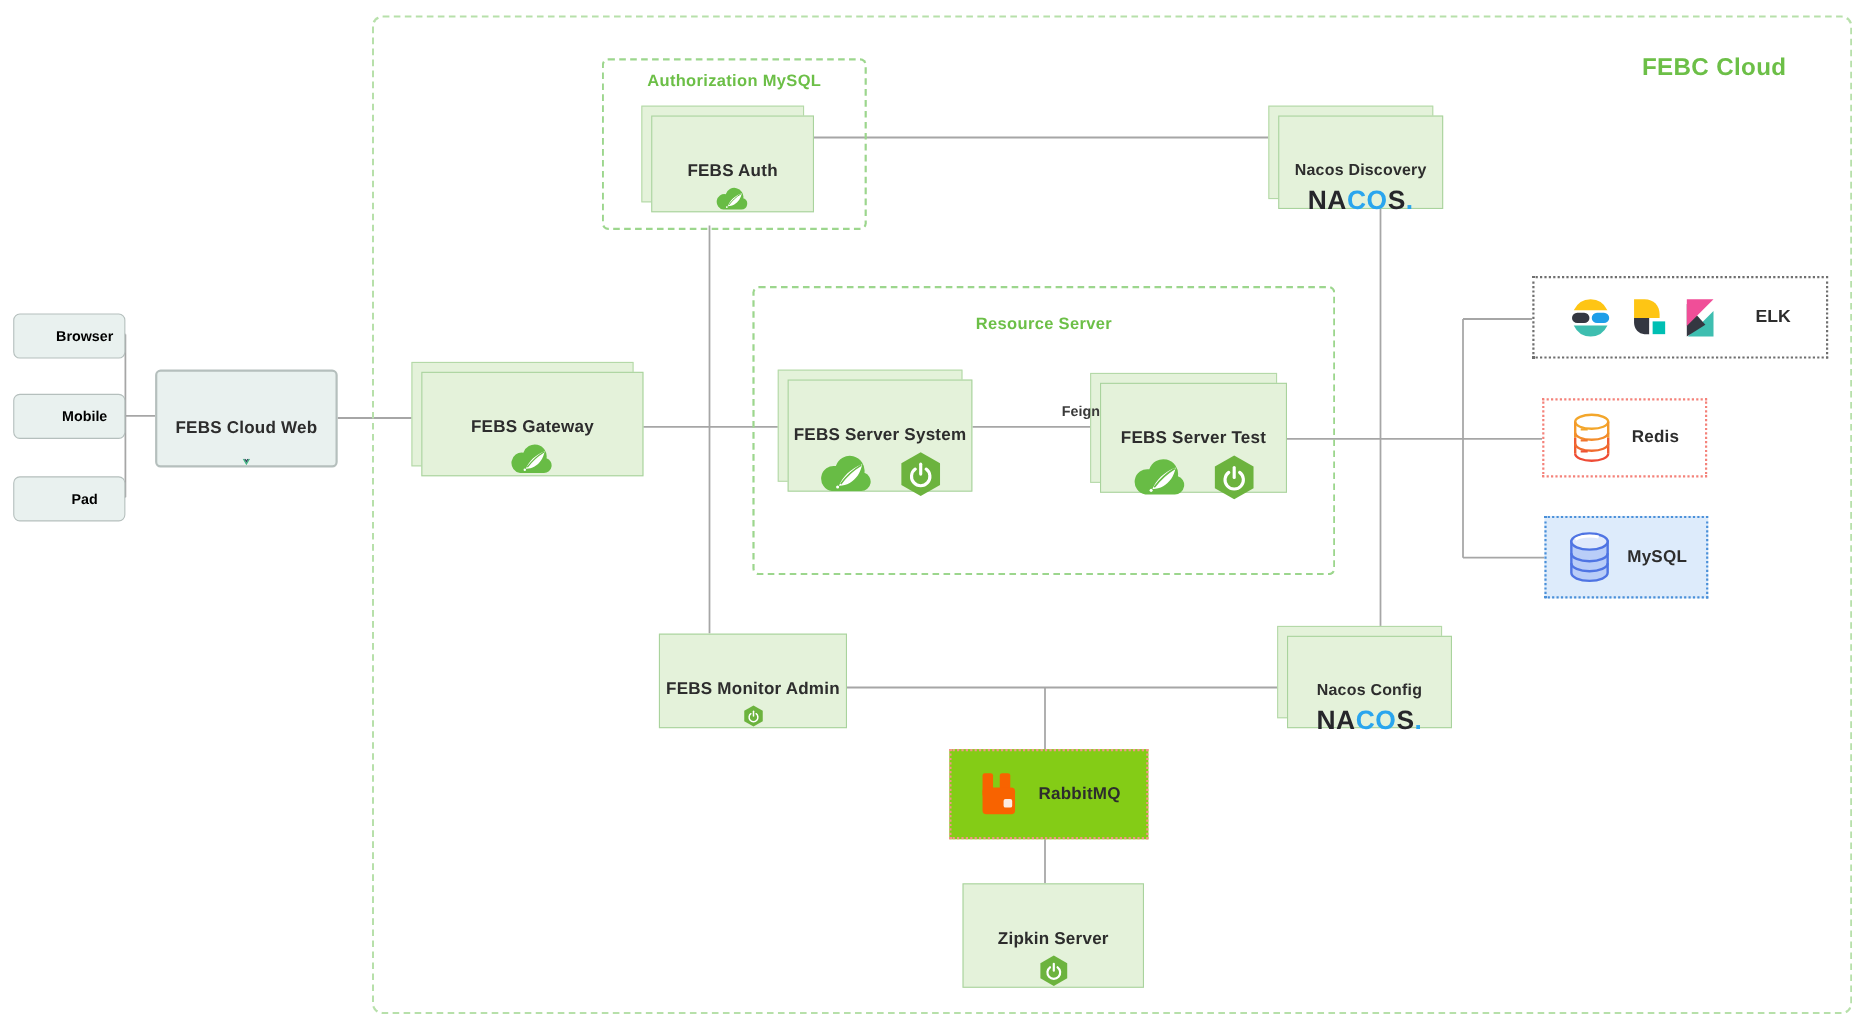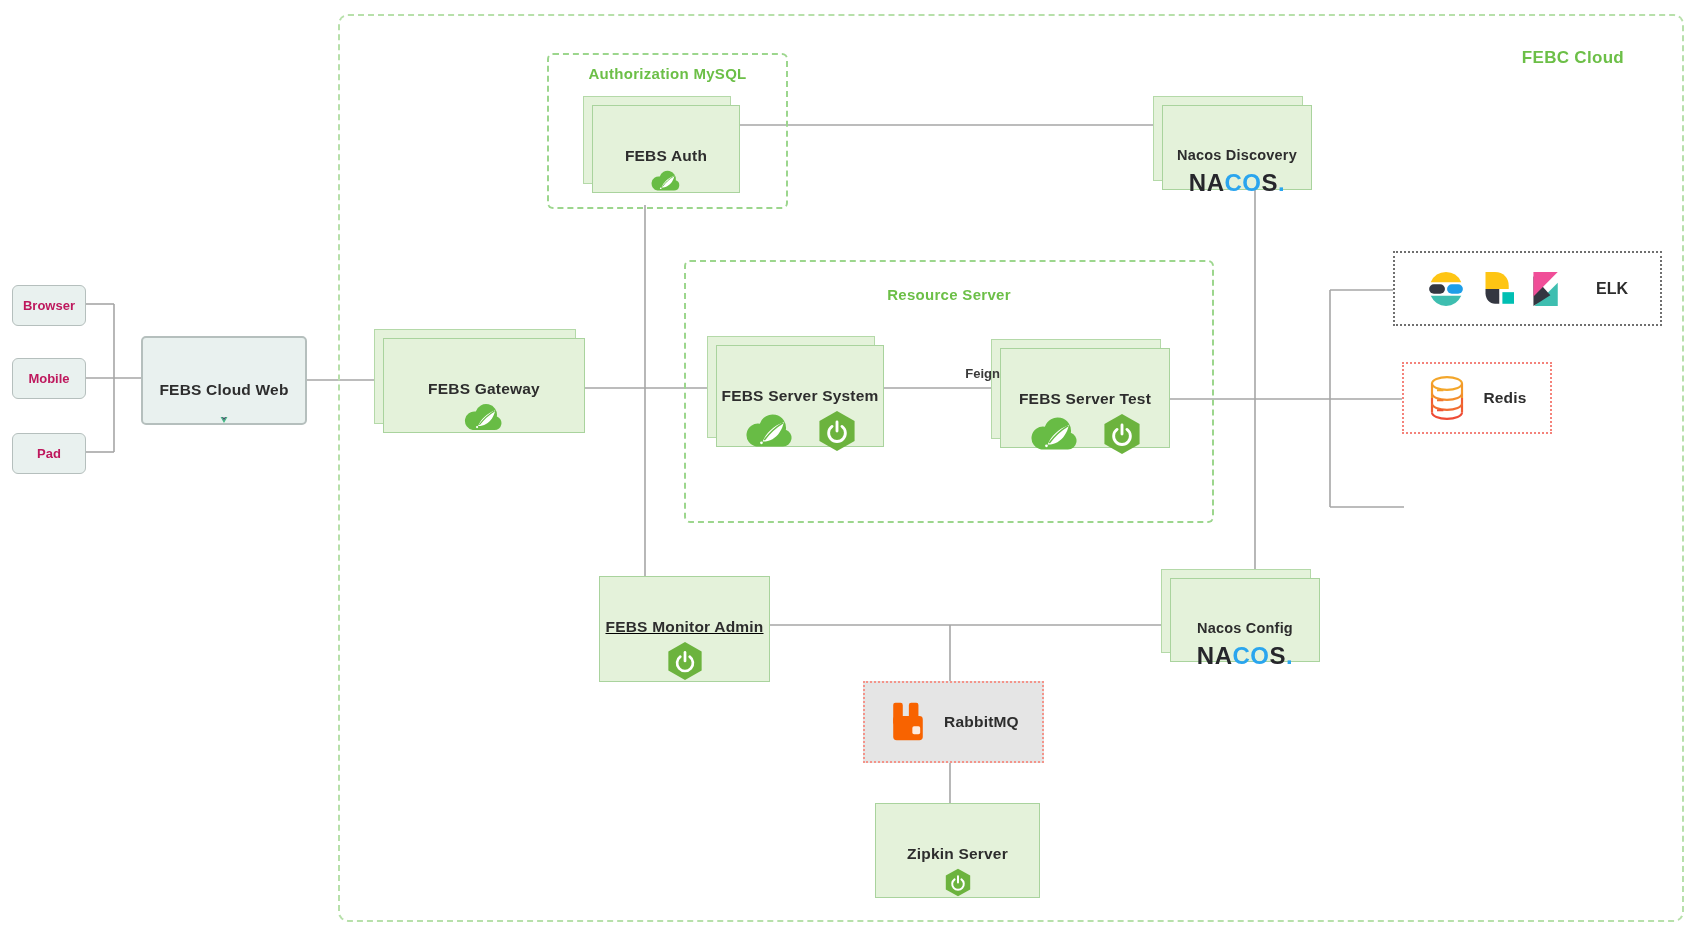--- a/index.html
+++ b/index.html
@@ -9,35 +9,35 @@
   }
   svg.wires{position:absolute;left:0;top:0;z-index:0;}
   .wire{stroke:#a6a6a6;stroke-width:1.6;}
 
   
   .cloud-frame{
     position:absolute;left:338px;top:14px;width:1342px;height:904px;
     border:2px dashed #b7e0aa;border-radius:10px;z-index:1;
   }
   .cloud-title{
-    position:absolute;right:58px;top:32px;color:#6cbf47;font-size:17px;font-weight:bold;letter-spacing:.3px;margin-left:20px;
+    position:absolute;right:58px;top:32px;color:#6cbf47;font-size:22px;font-weight:bold;letter-spacing:.3px;margin-left:20px;
   }
 
   
   .group{position:absolute;border:2px dashed #9cd68d;border-radius:6px;z-index:1;}
   .group-title{
     position:absolute;left:0;right:0;text-align:center;color:#6cbf47;
     font-size:15px;font-weight:bold;letter-spacing:.3px;
   }
 
   
   .client{
     position:absolute;width:72px;height:39px;background:#e9f1ef;border:1.5px solid #b5bfbd;border-radius:6px;
     display:flex;align-items:center;justify-content:center;
-    font-size:13px;font-weight:bold;color:#be185d;z-index:2;
+    font-size:13px;font-weight:bold;color:#000000;z-index:2;padding-left:28px;
   }
   .webbox{
     position:absolute;left:141px;top:336px;width:166px;height:89px;background:#e9f1ef;
     border:2px solid #b5bfbd;border-radius:5px;z-index:2;
     display:flex;flex-direction:column;align-items:center;padding-top:13px;box-sizing:border-box;gap:18px;
   }
 
   
   .node{position:absolute;z-index:2;}
   .stack-shadow{
@@ -64,21 +64,21 @@
   .elk-label{font-size:16px;font-weight:bold;color:#2d2d2d;margin-left:22px;}
   .redis-box{
     position:absolute;left:1402px;top:362px;width:150px;height:72px;background:#fff;
     border:2px dotted #f4827a;z-index:2;display:flex;align-items:center;justify-content:center;gap:16px;box-sizing:border-box;
   }
   .mysql-box{
     position:absolute;left:1404px;top:469px;width:149px;height:75px;background:#ddebfb;
     border:2px dotted #4a90d9;z-index:2;display:flex;align-items:center;justify-content:center;gap:12px;box-sizing:border-box;
   }
   .rabbit-box{
-    position:absolute;left:863px;top:681px;width:181px;height:82px;background:#e5e5e5;
+    position:absolute;left:863px;top:681px;width:181px;height:82px;background:#84cc16;
     border:2px dotted #f4948a;z-index:2;display:flex;align-items:center;justify-content:center;gap:16px;box-sizing:border-box;
   }
   .infra-label{font-size:15.5px;font-weight:bold;color:#2d2d2d;letter-spacing:.2px;}
 
   .feign-label{
     position:absolute;left:884px;top:366px;width:116px;text-align:right;z-index:2;
     font-size:13px;font-weight:bold;color:#3a3a3a;
   }
 </style>
 </head>
@@ -205,21 +205,21 @@
           <polygon points="20,1 38.5,11.5 38.5,32.5 20,43 1.5,32.5 1.5,11.5" fill="#6cb33e"></polygon>
           <path d="M14.8 17.2 a8.8 8.8 0 1 0 10.4 0" fill="none" stroke="#fff" stroke-width="3" stroke-linecap="round"></path>
           <line x1="20" y1="12.5" x2="20" y2="22" stroke="#fff" stroke-width="3" stroke-linecap="round"></line>
         </svg>
       </div>
     </div>
   </div>
 
   <div class="feign-label">Feign</div>
 
-  <div class="node" style="left:599px;top:576px;width:171px;height:106px;text-decoration:underline;">
+  <div class="node" style="left:599px;top:576px;width:171px;height:86px;">
     <div class="face">
       <div class="node-label">FEBS Monitor Admin</div>
       <svg width="36" height="40" viewBox="0 0 40 44">
         <polygon points="20,1 38.5,11.5 38.5,32.5 20,43 1.5,32.5 1.5,11.5" fill="#6cb33e"></polygon>
         <path d="M14.8 17.2 a8.8 8.8 0 1 0 10.4 0" fill="none" stroke="#fff" stroke-width="3" stroke-linecap="round"></path>
         <line x1="20" y1="12.5" x2="20" y2="22" stroke="#fff" stroke-width="3" stroke-linecap="round"></line>
       </svg>
     </div>
   </div>
 
@@ -282,14 +282,24 @@
       <path d="M5.5 41 a16.5 7 0 0 0 33 0" stroke="#ee4b36" stroke-width="2.4" fill="none"></path>
       <path d="M5.5 20 a16.5 7 0 0 0 33 0" stroke="#f28d2c" stroke-width="2.4" fill="none"></path>
       <path d="M5.5 31 a16.5 7 0 0 0 33 0" stroke="#f06c30" stroke-width="2.4" fill="none"></path>
       <path d="M11 16.5 h7" stroke="#f3a62b" stroke-width="2.2"></path>
       <path d="M11 27.5 h7" stroke="#f0742f" stroke-width="2.2"></path>
       <path d="M11 38.5 h7" stroke="#ee5334" stroke-width="2.2"></path>
     </svg>
     <div class="infra-label">Redis</div>
   </div>
 
+  <div class="mysql-box">
+    <svg width="44" height="50" viewBox="0 0 48 54">
+      <path d="M6 11 v31 c0 4.4 8 8 18 8 s18 -3.6 18 -8 V11 Z" fill="#b9cdf8" stroke="#4f74e3" stroke-width="2.4"></path>
+      <path d="M6 22.5 a18 8 0 0 0 36 0" fill="none" stroke="#4f74e3" stroke-width="2.4"></path>
+      <path d="M6 32.5 a18 8 0 0 0 36 0" fill="none" stroke="#4f74e3" stroke-width="2.4"></path>
+      <ellipse cx="24" cy="11" rx="18" ry="8" fill="#dfe9fc" stroke="#4f74e3" stroke-width="2.4"></ellipse>
+      <path d="M10 9 a15 5.5 0 0 1 23 -2.5" stroke="#ffffff" stroke-width="3" fill="none"></path>
+    </svg>
+    <div class="infra-label">MySQL</div>
+  </div>
 
 </div>
 
 </body></html>

